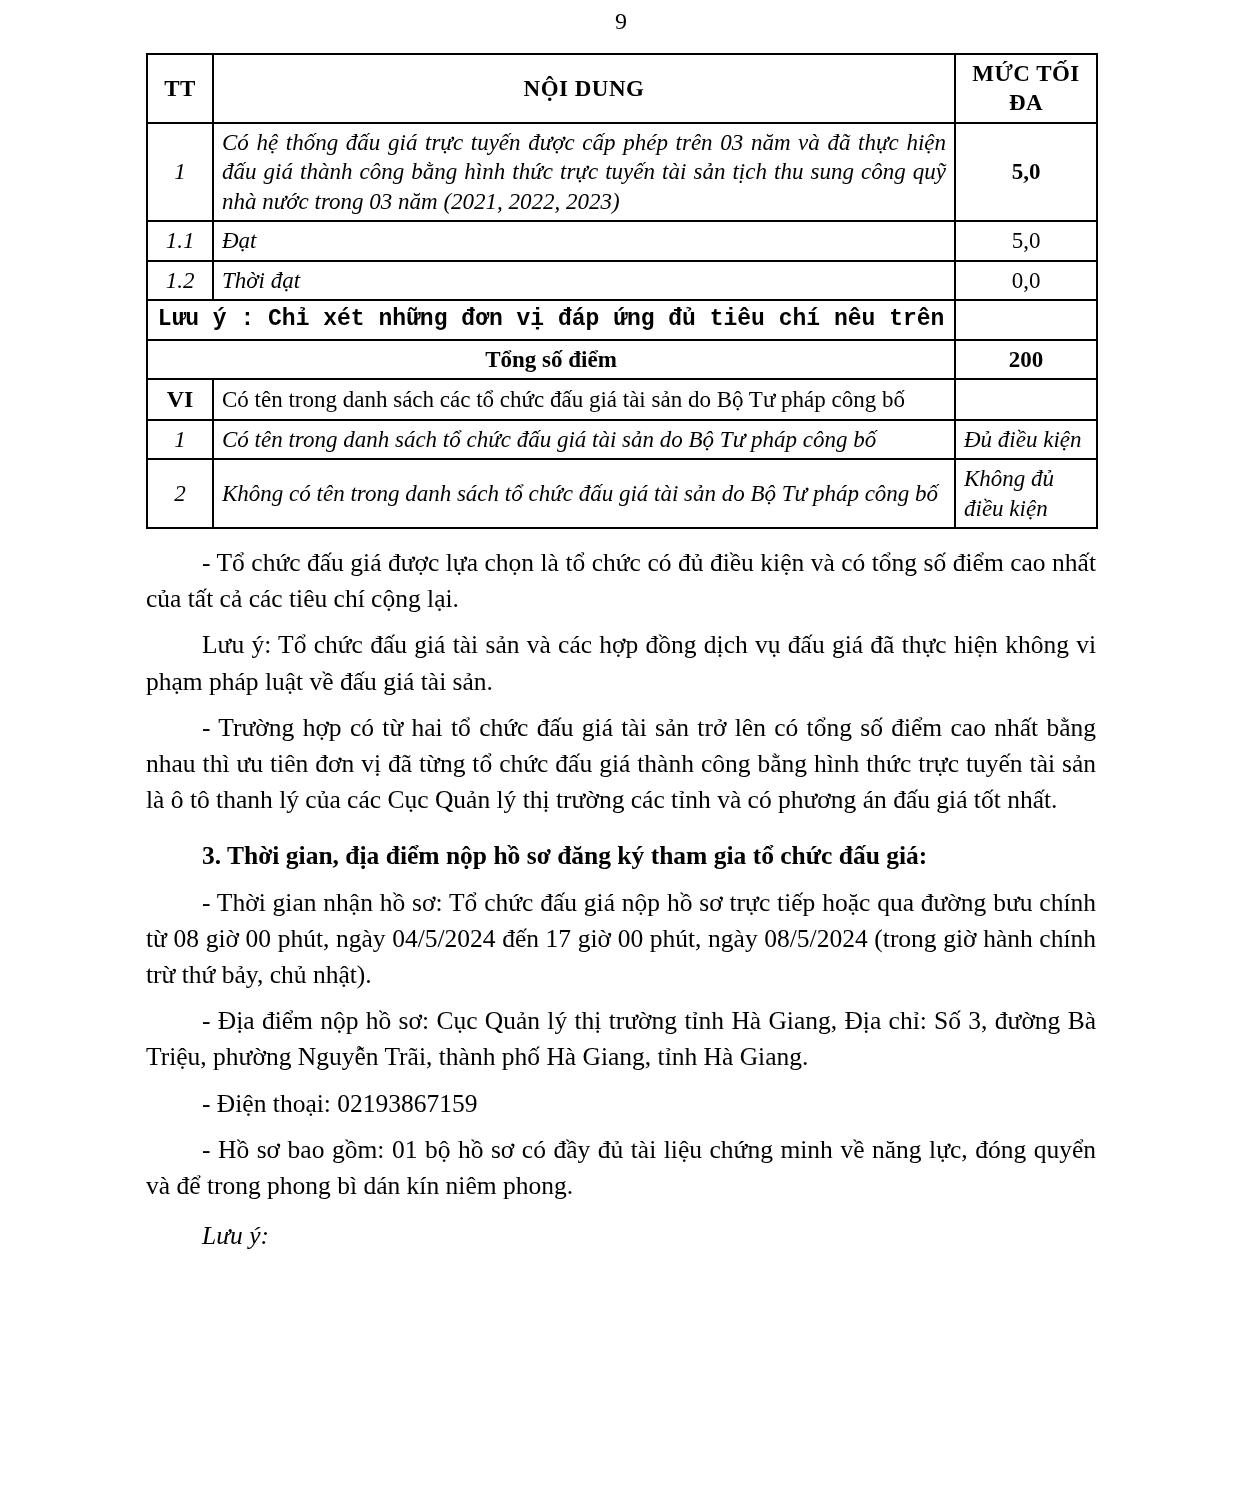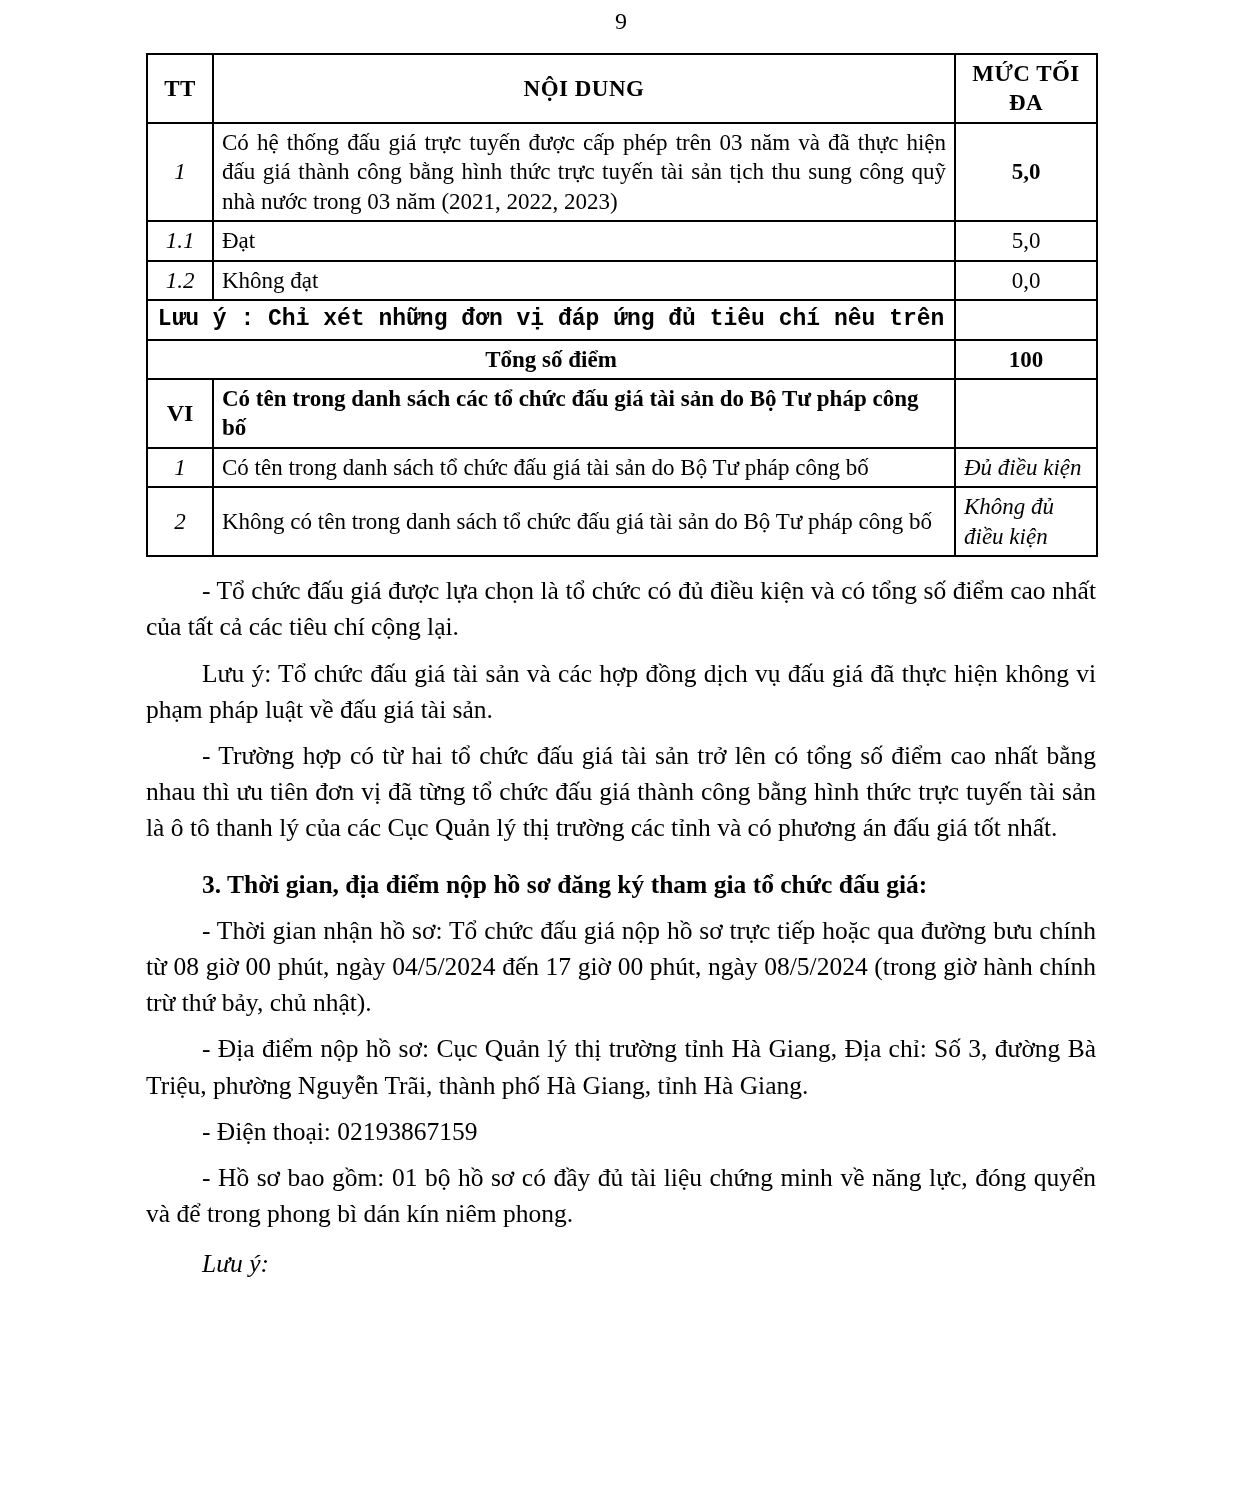--- a/index.html
+++ b/index.html
@@ -57,27 +57,28 @@
   }
   .bold { font-weight: bold; }
   .center { text-align: center; }
 
   .cell-num-ital {
     font-style: italic;
     text-align: center;
     font-size: 23px;
   }
   .cell-body-ital {
+    font-style: italic;
     text-align: justify;
     text-align-last: left;
     font-size: 23.5px;
     line-height: 1.34;
   }
   .cell-body-bold {
-    font-weight: bold;
+    font-weight: normal;
     font-size: 23.5px;
     line-height: 1.34;
   }
   .max-bold {
     font-weight: bold;
     text-align: center;
     font-size: 24px;
   }
   .max-plain {
     text-align: center;
@@ -155,32 +156,32 @@
         </tr>
 
         <tr>
           <td class="cell-num-ital">1.1</td>
           <td class="cell-body-ital">Đạt</td>
           <td class="max-plain">5,0</td>
         </tr>
 
         <tr>
           <td class="cell-num-ital">1.2</td>
-          <td class="cell-body-ital">Không đạt</td>
+          <td class="cell-body-ital">Thời đạt</td>
           <td class="max-plain">0,0</td>
         </tr>
 
         <tr class="note-row">
           <td colspan="2" class="center">Lưu ý : Chỉ xét những đơn vị đáp ứng đủ tiêu chí nêu trên</td>
           <td></td>
         </tr>
 
         <tr class="total-row">
           <td colspan="2">Tổng số điểm</td>
-          <td>100</td>
+          <td>200</td>
         </tr>
 
         <tr>
           <td class="center bold" style="font-size:24px;margin-left:28px;">VI</td>
           <td class="cell-body-bold">Có tên trong danh sách các tổ chức đấu giá tài sản do Bộ Tư pháp công bố</td>
           <td></td>
         </tr>
 
         <tr>
           <td class="cell-num-ital">1</td>

